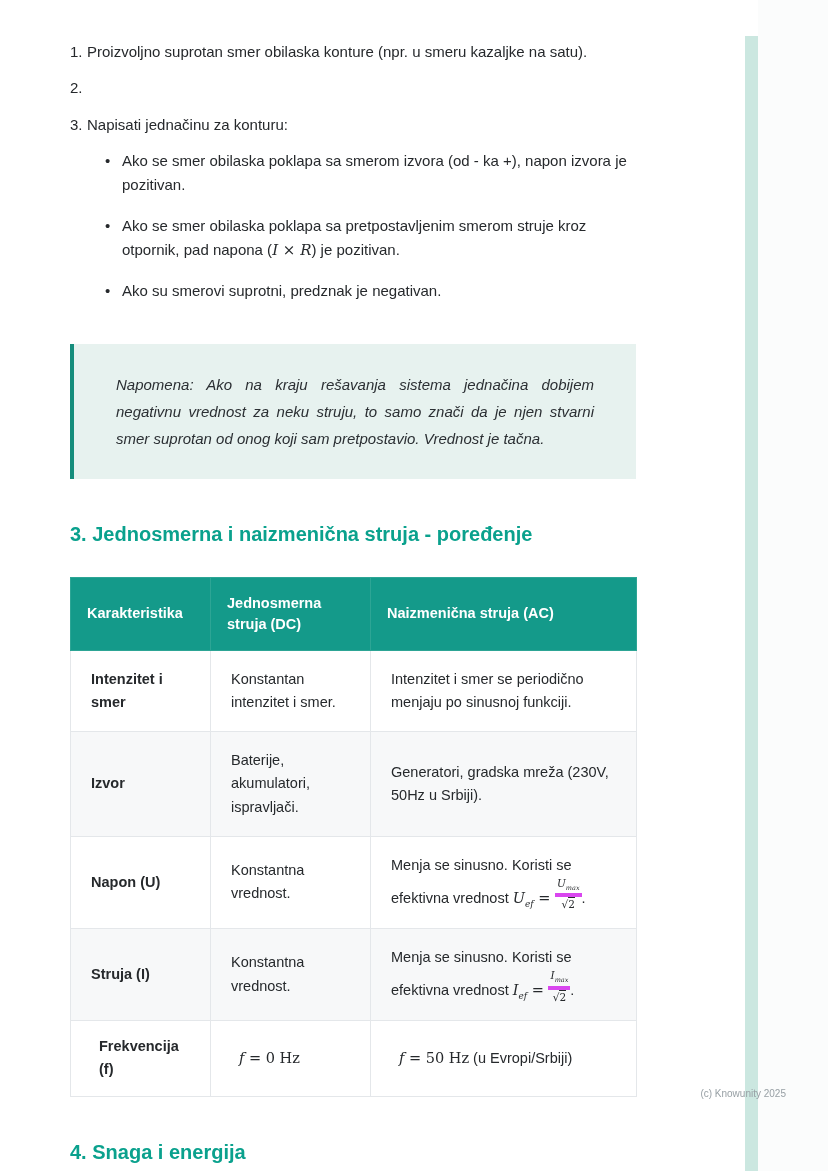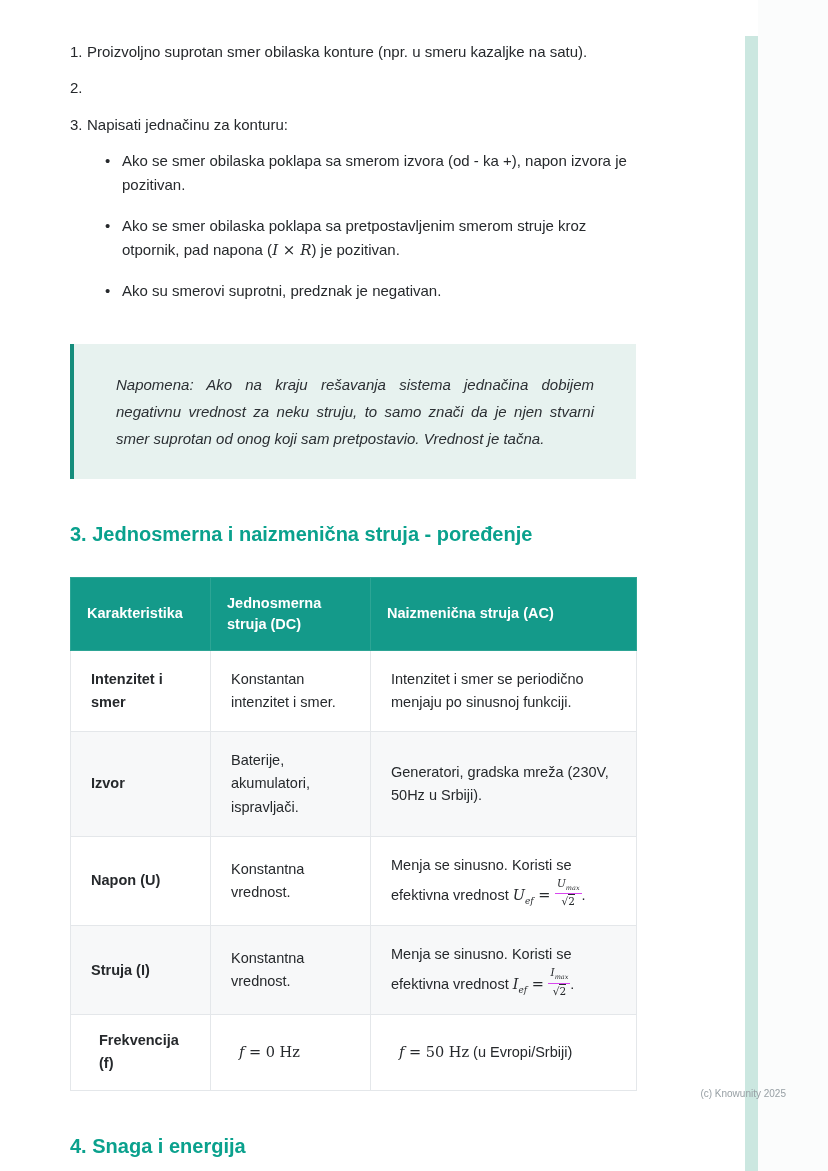--- a/index.html
+++ b/index.html
@@ -43,21 +43,21 @@
   th {
     background:#149a8a; color:#ffffff; font-weight:700; text-align:left;
     padding:15px 16px; border:1px solid #2da595; vertical-align:middle; line-height:1.45;
   }
   td { border:1px solid #e4e7ea; padding:17px 20px; vertical-align:middle; line-height:1.6; }
   tr.alt td { background:#f7f8f9; }
   tr.sm td { padding:14px 28px; }
   td.lbl { font-weight:700; }
 
   .frac { display:inline-block; vertical-align:-0.55em; text-align:center; font-size:10.5px; line-height:1.15; font-family:"DejaVu Serif", serif; }
-  .frac .fnum { display:block; border-bottom:1px solid #d946ef; padding:0 2px 1px; }
+  .frac .fnum { display:block; border-bottom:4px solid #d946ef; padding:0 2px 1px; }
   .frac .fden { display:block; padding-top:1px; }
   sub { font-size:0.62em; }
   .sqrt-arg { border-top:1px solid #26292c; }
 
   .watermark { position:absolute; right:42px; bottom:72px; font-size:10px; color:#98a0a5; }
 </style>
 </head>
 <body>
 
 <div class="gutter"></div>

